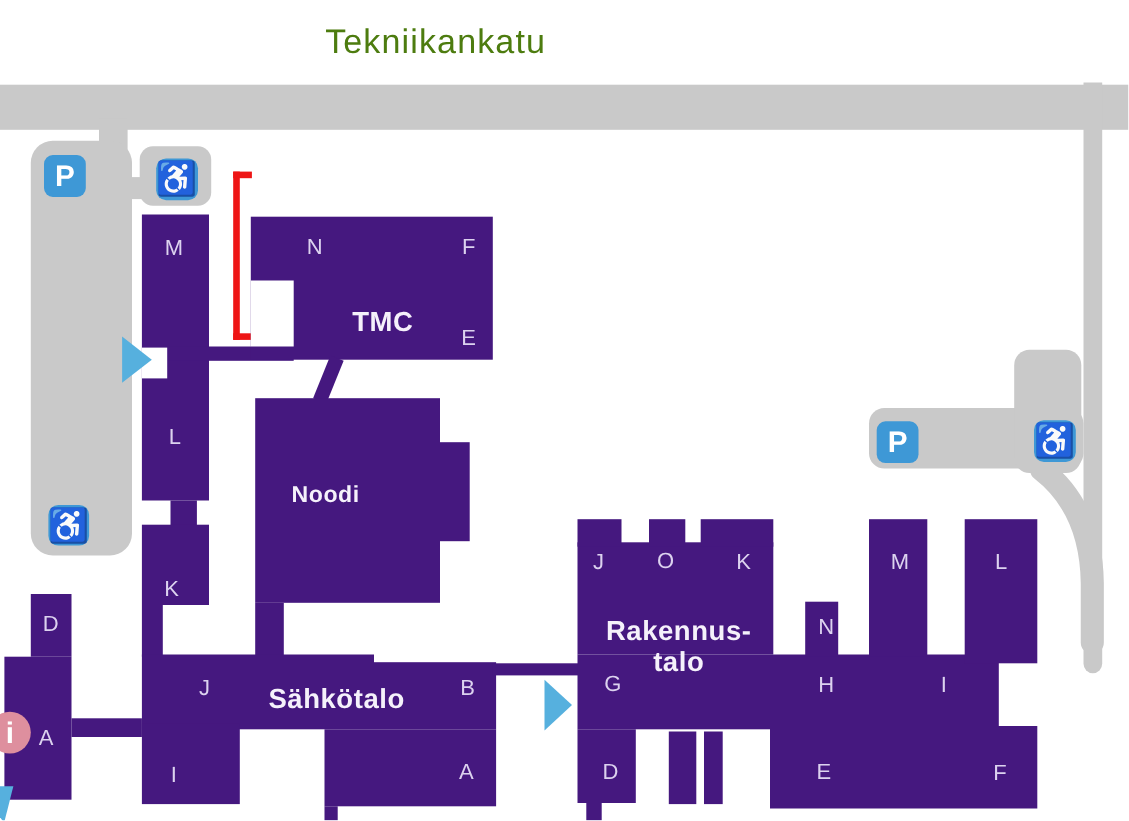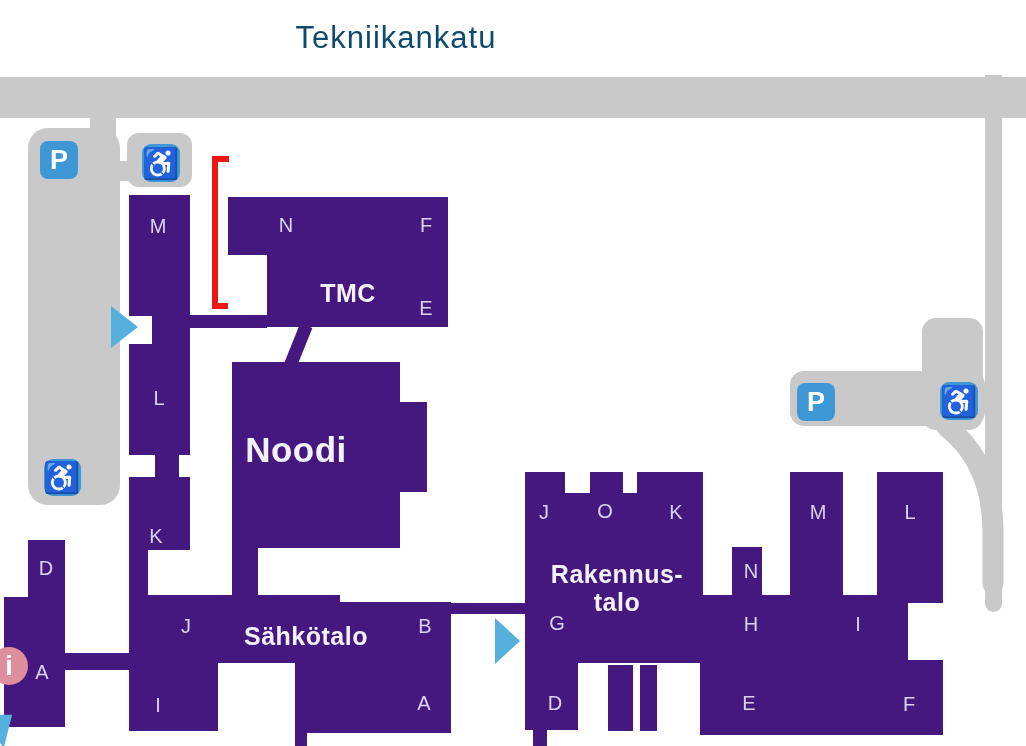--- a/index.html
+++ b/index.html
@@ -18,21 +18,21 @@
   .title{position:absolute;left:396px;top:20px;transform:translateX(-50%);font-size:31px;font-weight:500;letter-spacing:1px;}
   .annot{position:absolute;left:242px;top:161px;transform:translateY(-50%);font-size:29px;font-weight:400;}
   .arrow-part{position:absolute;}
   svg.overlay{position:absolute;left:0;top:0;pointer-events:none;}
 </style>
 </head>
 <body>
 
 <div id="map" style="--bg: #ffffff;">
 
-  <div class="title" style="color: #0c4a6e; text-align: center;">Tekniikankatu</div>
+  <div class="title" style="color: #4d7c0f; text-align: center;">Tekniikankatu</div>
 
   <svg class="overlay" width="1026" height="746">
     <path id="arc-path" fill="none" stroke-linecap="round" d="M 947 427 Q 992 462 993 530 L 993 584" stroke="#c9c9c9" stroke-width="21"></path>
   </svg>
 
   <div>
     <div class="arrow-part" style="left: 212px; top: 156px; width: 17px; height: 6px; background: rgb(238, 21, 21);"></div>
     <div class="arrow-part" style="left: 212px; top: 156px; width: 6px; height: 153px; background: rgb(238, 21, 21);"></div>
     <div class="arrow-part" style="left: 212px; top: 303px; width: 27px; height: 6px; background: rgb(238, 21, 21);"></div>
     <div class="arrow-part" style="left: 237px; top: 295px; width: 0px; height: 0px; border-top: 10px solid transparent; border-bottom: 10px solid transparent; border-left: 26px solid rgb(238, 21, 21);"></div>
@@ -98,21 +98,21 @@
     <div class="wing" style="left: 557px; top: 623px; color: rgb(220, 210, 239);">G</div>
     <div class="wing" style="left: 751px; top: 571px; color: rgb(220, 210, 239);">N</div>
     <div class="wing" style="left: 751px; top: 624px; color: rgb(220, 210, 239);">H</div>
     <div class="wing" style="left: 858px; top: 624px; color: rgb(220, 210, 239);">I</div>
     <div class="wing" style="left: 555px; top: 703px; color: rgb(220, 210, 239);">D</div>
     <div class="wing" style="left: 749px; top: 703px; color: rgb(220, 210, 239);">E</div>
     <div class="wing" style="left: 909px; top: 704px; color: rgb(220, 210, 239);">F</div>
     <div class="wing" style="left: 818px; top: 512px; color: rgb(220, 210, 239);">M</div>
     <div class="wing" style="left: 910px; top: 512px; color: rgb(220, 210, 239);">L</div>
     <div class="bname" style="left: 348px; top: 293px; font-size: 25px; color: rgb(245, 241, 251);">TMC</div>
-    <div class="bname" style="left: 296px; top: 450px; font-size: 35px; color: rgb(245, 241, 251);">Noodi</div>
+    <div class="bname" style="left: 296px; top: 450px; font-size: 21px; color: rgb(245, 241, 251);">Noodi</div>
     <div class="bname" style="left: 617px; top: 588px; font-size: 25px; color: rgb(245, 241, 251);">Rakennus-
 talo</div>
     <div class="bname" style="left: 306px; top: 636px; font-size: 25px; color: rgb(245, 241, 251);">Sähkötalo</div>
     <div class="sqicon picon" style="left: 40px; top: 141px; width: 38px; height: 38px; background: rgb(62, 152, 214);">P</div>
     <div class="sqicon picon" style="left: 797px; top: 383px; width: 38px; height: 38px; background: rgb(62, 152, 214);">P</div>
     <div class="sqicon aicon" style="left: 142px; top: 144px; width: 38px; height: 38px; background: rgb(62, 152, 214);">♿</div>
     <div class="sqicon aicon" style="left: 44px; top: 459px; width: 37px; height: 37px; background: rgb(62, 152, 214);">♿</div>
     <div class="sqicon aicon" style="left: 940px; top: 382px; width: 38px; height: 38px; background: rgb(62, 152, 214);">♿</div>
     <div class="sqicon iicon" style="left: -10px; top: 647px; width: 38px; height: 38px; background: rgb(222, 143, 158);">i</div>
     <div class="tri" style="left: 111px; top: 306px; border-top: 21px solid transparent; border-bottom: 21px solid transparent; border-left: 27px solid rgb(86, 176, 222);"></div>

